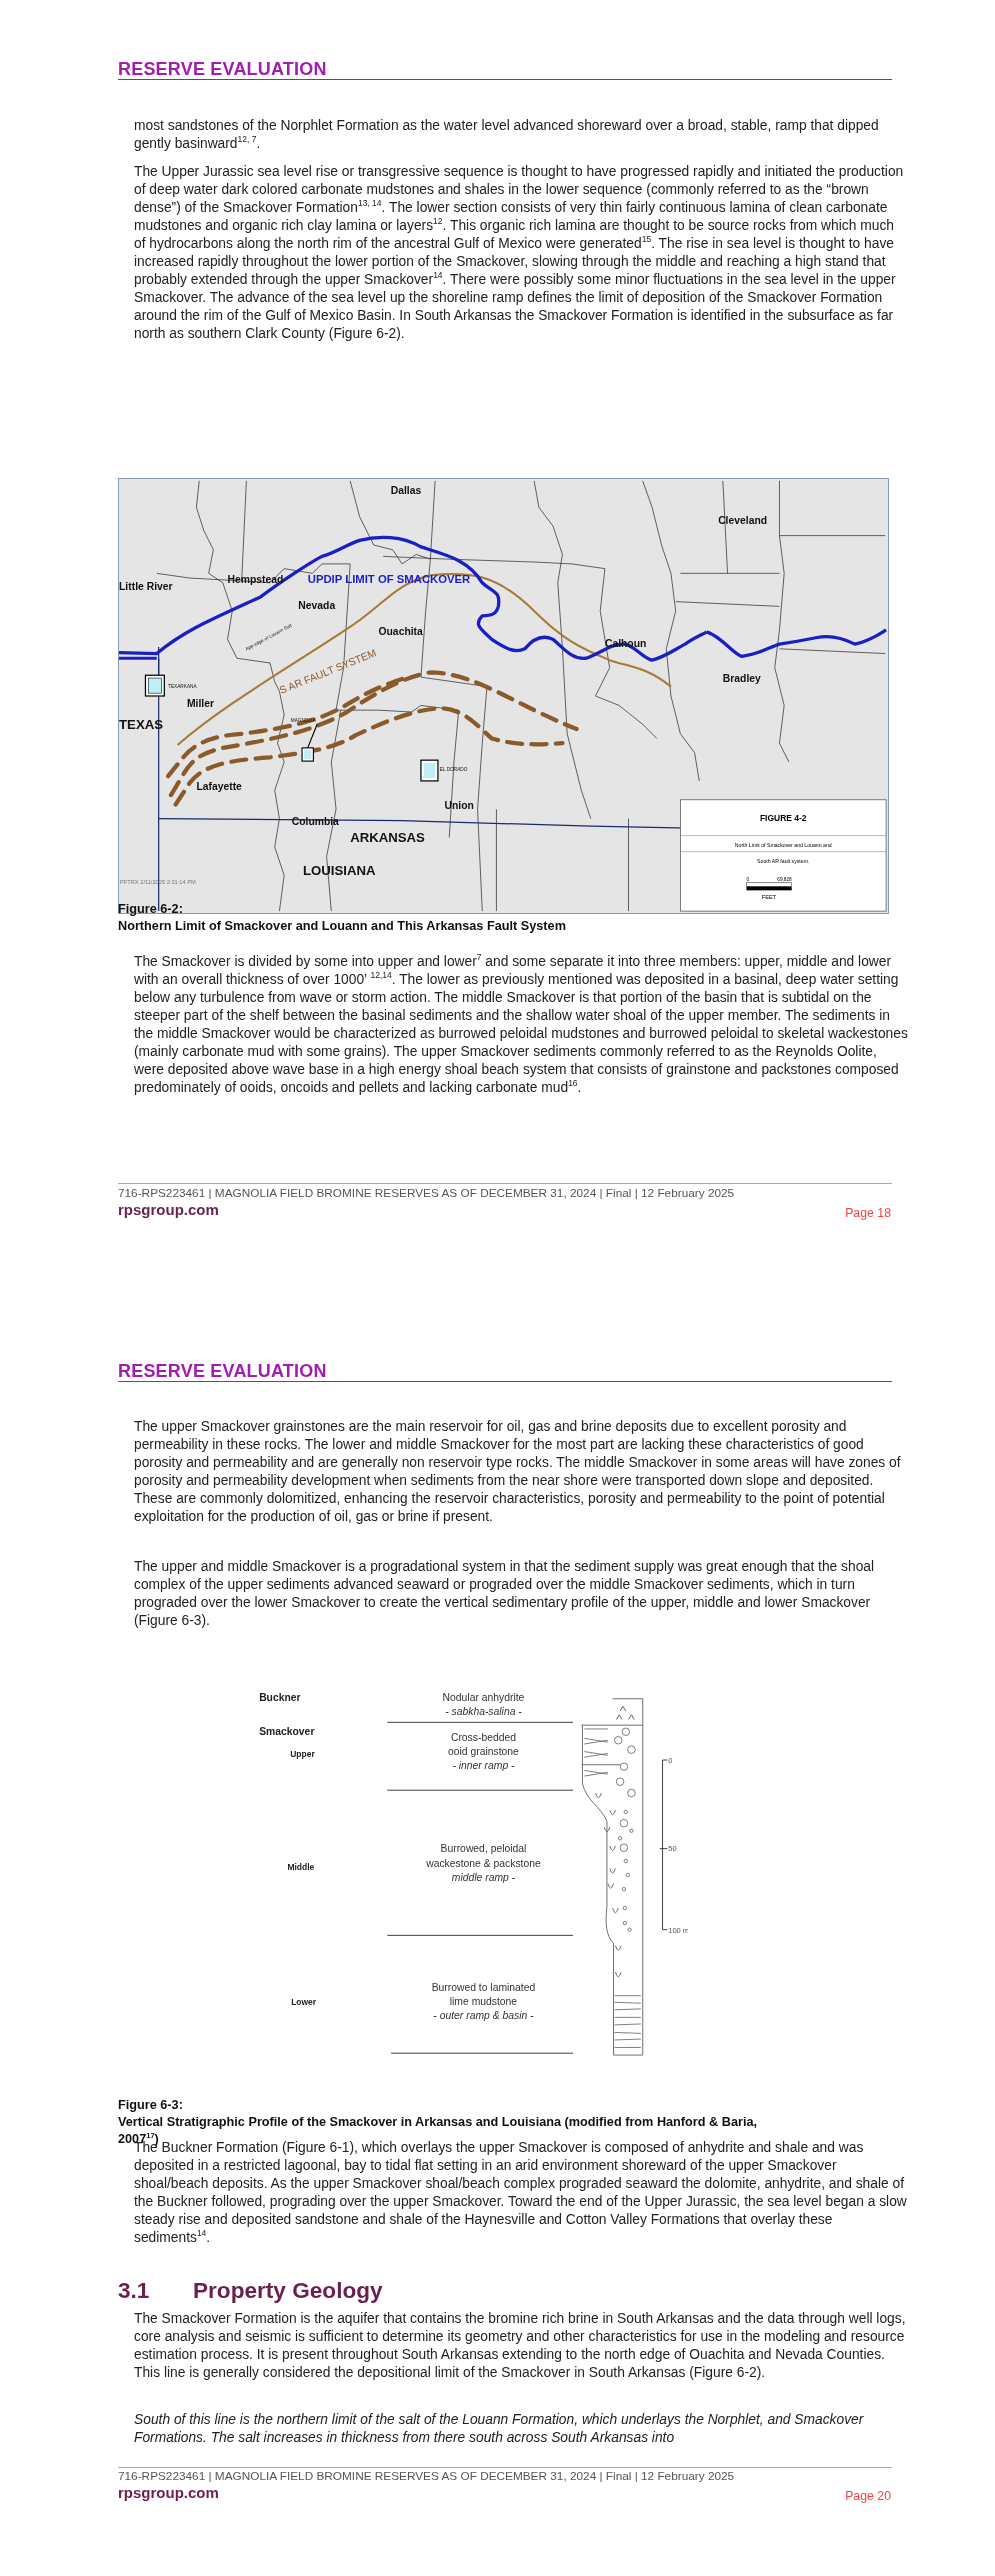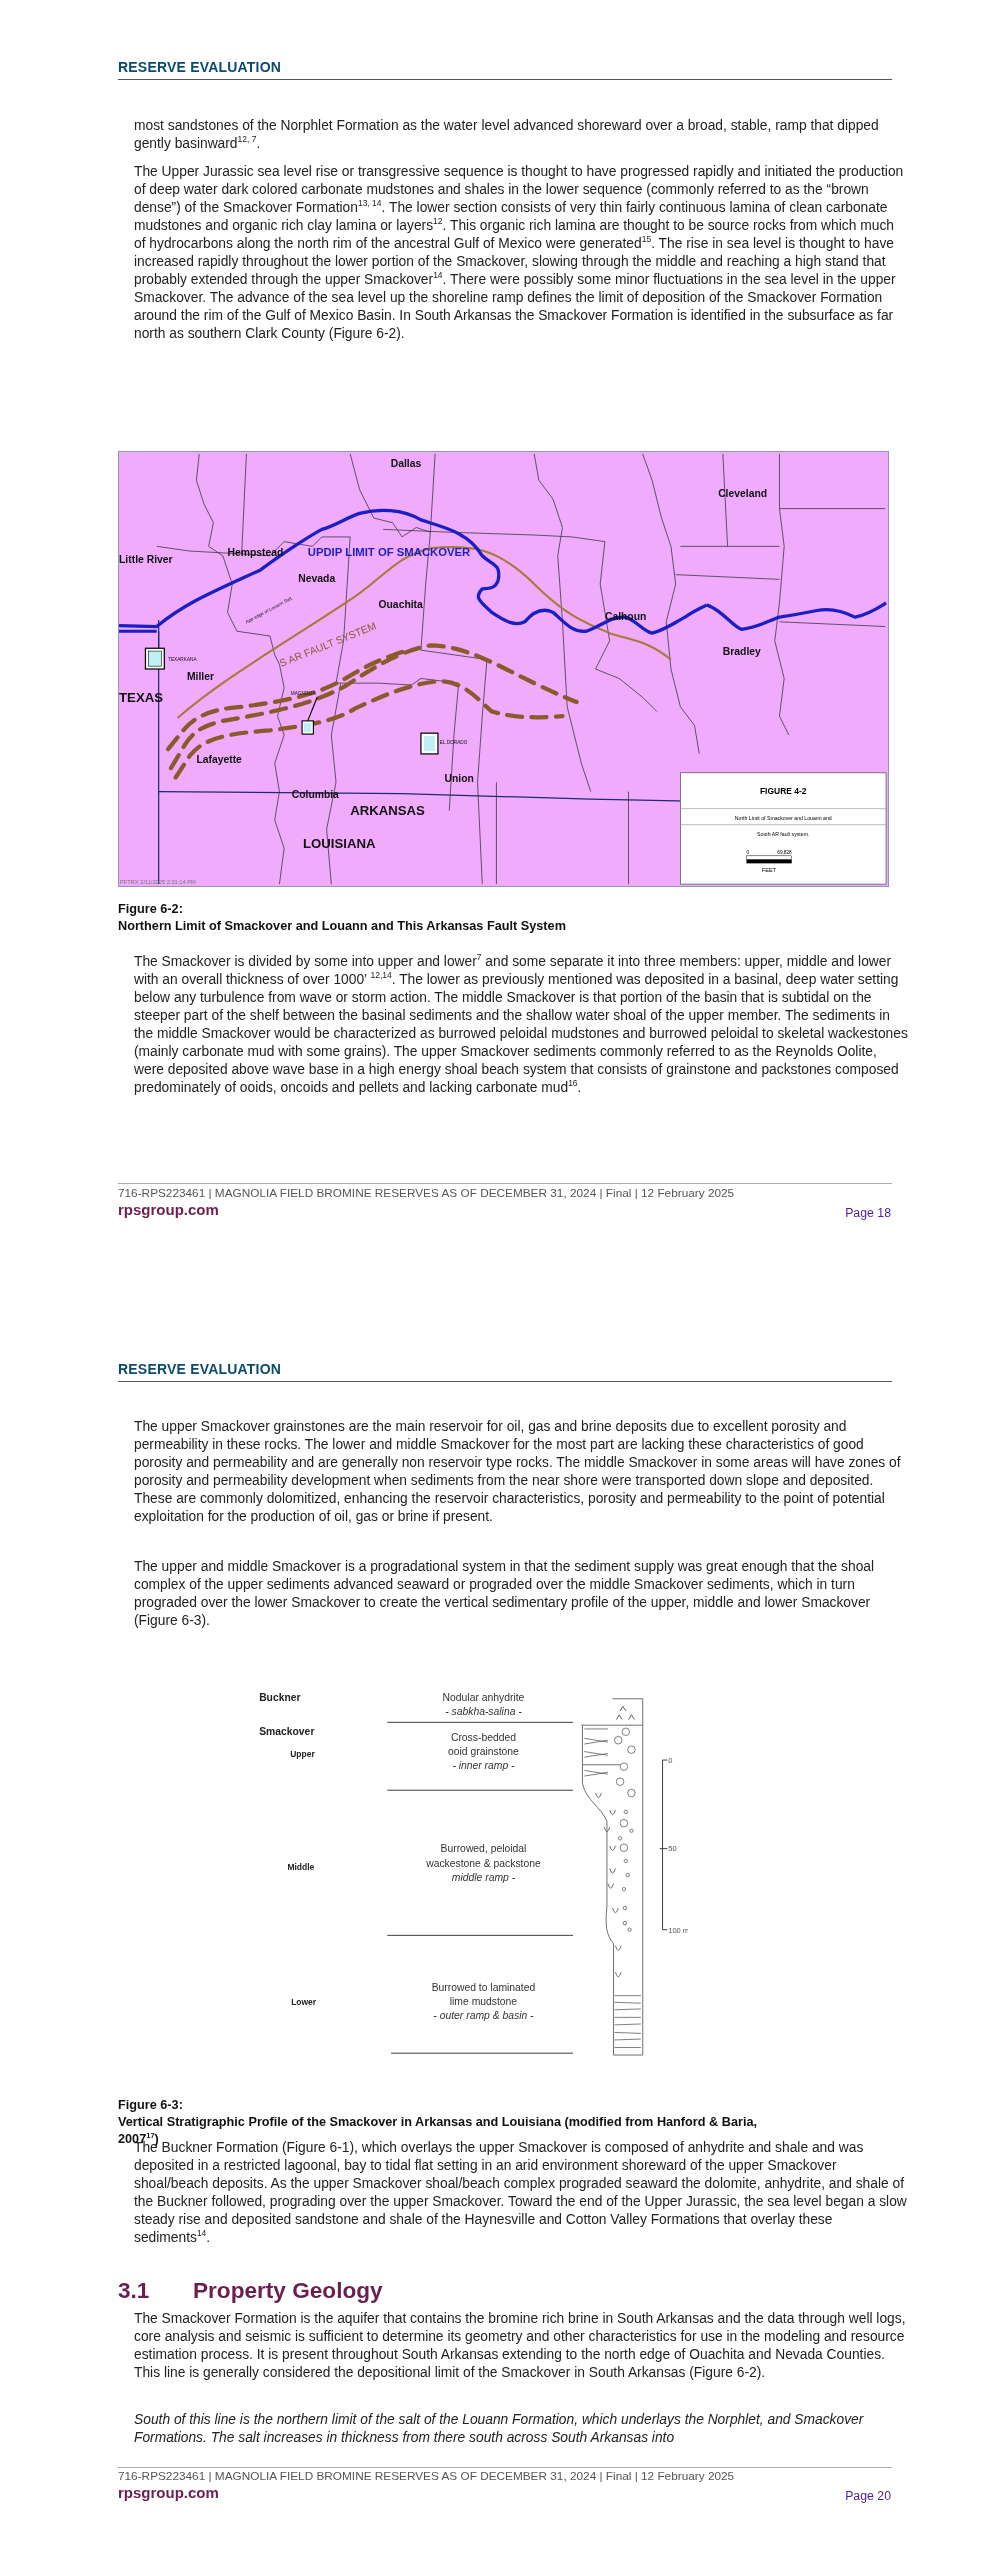--- a/index.html
+++ b/index.html
@@ -1,31 +1,31 @@
 <!DOCTYPE html>
 <html style="font-size:15px"><head>
 <meta charset="utf-8">
 <style>
   html, body { margin:0; padding:0; background:#ffffff; }
   body { width:995px; height:2576px; position:relative; font-family:"Liberation Sans", sans-serif; color:#222; }
-  .hdr { position:absolute; left:118px; width:774px; font-size:14px; font-weight:bold; color:#0c4a6e; letter-spacing:0.2px; }
+  .hdr { position:absolute; left:118px; width:774px; font-size:18px; font-weight:bold; color:#a21caf; letter-spacing:0.2px; }
   .hdr-rule { position:absolute; left:118px; width:774px; height:0; border-top:1.4px solid #555; }
   .para { position:absolute; left:134px; width:774px; font-size:13.8px; line-height:18px; color:#222; margin:0; text-align:left; }
   .para sup { font-size:8.5px; line-height:0; vertical-align:super; }
   .caption { position:absolute; left:118px; width:774px; font-size:12.7px; font-weight:bold; color:#111; line-height:17px; }
   .caption .cap-num { display:inline-block; width:108px; }
   .caption .cap-text { display:inline-block; vertical-align:top; width:675px; }
   .caption sup { font-size:7.5px; vertical-align:super; line-height:0; }
   .foot-rule { position:absolute; left:118px; width:774px; border-top:0.9px solid #aaa; }
   .foot-line { position:absolute; left:118px; font-size:11.8px; color:#555; }
   .foot-brand { position:absolute; left:118px; font-size:15px; font-weight:bold; color:#6b1f4f; }
-  .foot-page { position:absolute; right:104px; font-size:12.3px; color:#4c1d95; }
+  .foot-page { position:absolute; right:104px; font-size:12.3px; color:#ef4444; }
   .section-h { position:absolute; left:118px; font-size:22.6px; font-weight:bold; color:#6b1f4f; }
   .section-h .num { display:inline-block; width:75px; }
-  .map-box { position:absolute; left:118px; top:451px; width:769px; height:434px; border:0.9px solid #8898b8; background:#f0abfc; }
+  .map-box { position:absolute; left:118px; top:478px; width:769px; height:434px; border:0.9px solid #8898b8; background:#e5e5e5; }
   .map-note { position:absolute; left:120px; top:879px; font-size:5.7px; color:#777; }
   .strat { position:absolute; left:245px; top:1689px; width:443px; height:406px; }
 </style>
 </head>
 <body>
 
 <div class="hdr" style="top:59px;">RESERVE EVALUATION</div>
 <div class="hdr-rule" style="top:79px;"></div>
 
 <p class="para" style="top:117px;">most sandstones of the Norphlet Formation as the water level advanced shoreward over a broad, stable, ramp that dipped gently basinward<sup>12, 7</sup>.</p>

